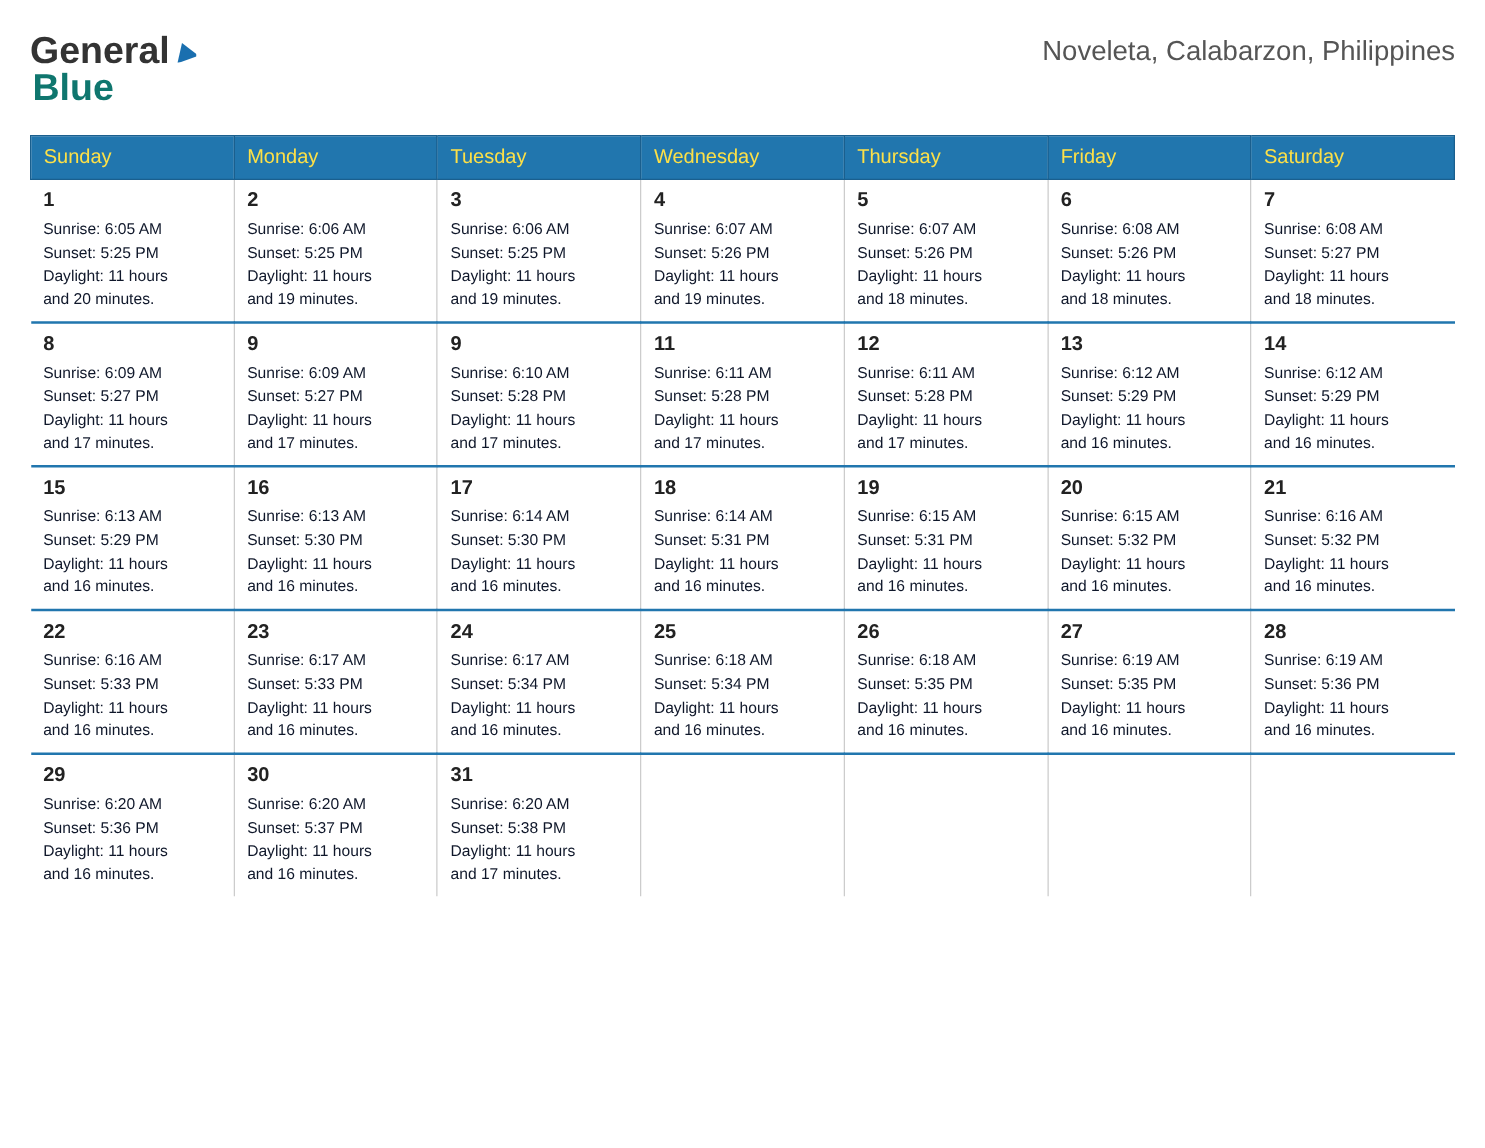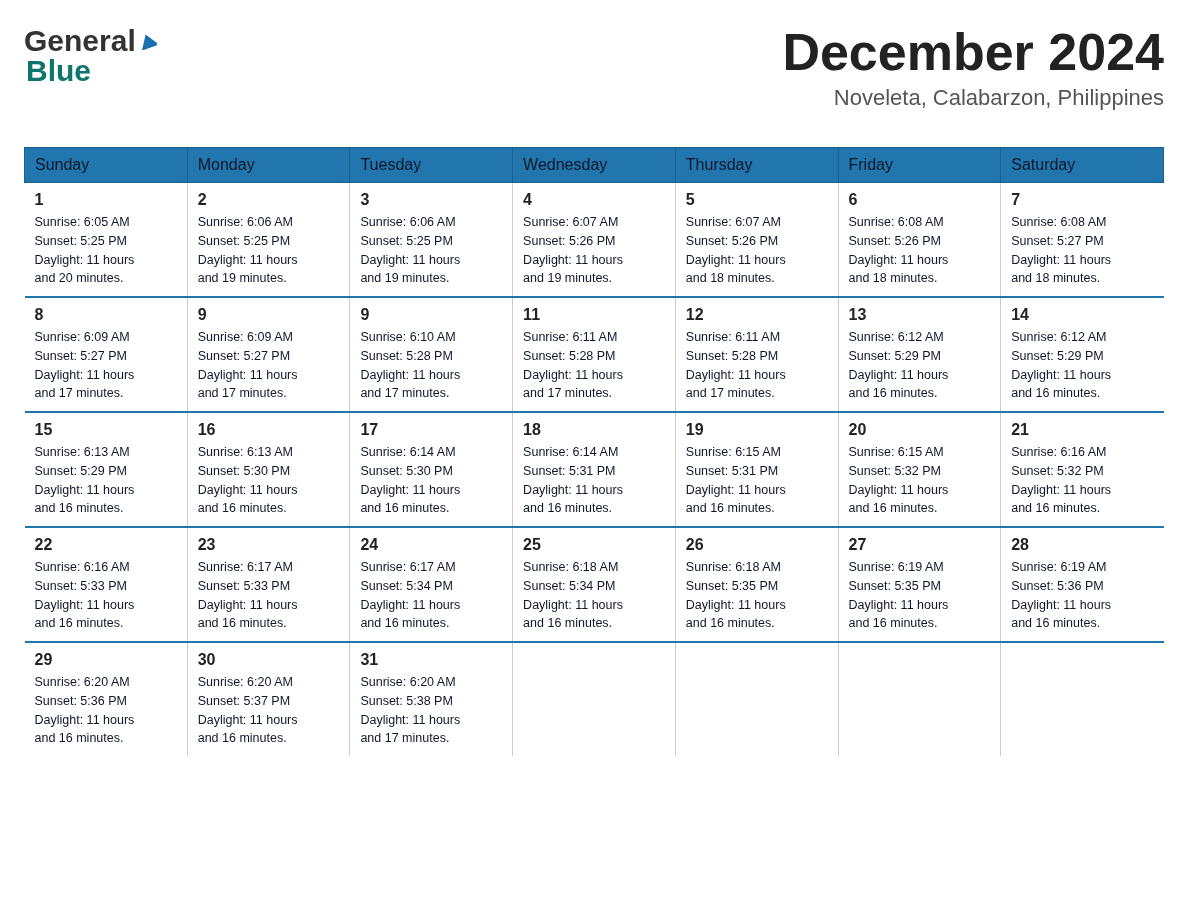--- a/index.html
+++ b/index.html
@@ -7,21 +7,21 @@
       font-family: Arial, sans-serif;
       background: #fff;
       padding: 24px;
       width: 1188px;
       min-height: 918px;
     }
     .header {
       display: flex;
       justify-content: space-between;
       align-items: flex-start;
-      margin-bottom: 36px;
+      margin-bottom: 20px;
     }
     .logo {
       display: flex;
       flex-direction: column;
       align-items: flex-start;
     }
     .logo-line1 {
       display: flex;
       align-items: center;
     }
@@ -41,21 +41,21 @@
     }
     table {
       width: 100%;
       border-collapse: collapse;
       table-layout: fixed;
     }
     thead tr {
       background-color: #2176ae;
     }
     thead th {
-      color: #0f172a;
+      color: #fde047;
       font-size: 16px;
       font-weight: normal;
       padding: 8px 10px;
       text-align: left;
       border: 1px solid #1a5f8e;
     }
     tbody tr {
       border-bottom: 2px solid #2176ae;
     }
     tbody td {
@@ -99,21 +99,20 @@
       <span style="font-size:30px;font-weight:bold;color:#333;">General</span>
       <span style="display:inline-block;margin-left:3px;margin-top:4px;">
         <svg width="18" height="18" viewBox="0 0 18 18">
           <polygon points="9,2 18,16 0,16" fill="#1a6faf" transform="rotate(-20, 9, 9)"></polygon>
         </svg>
       </span>
     </div>
     <span style="font-size:30px;font-weight:bold;color:#0f766e;margin-top:-4px;padding-left:2px;">Blue</span>
   </div>
   <div class="title-block">
-    <div class="month-title">December 2024</div>
     <div class="location-title">Noveleta, Calabarzon, Philippines</div>
   </div>
 </div>
 
 <table>
   <thead>
     <tr>
       <th>Sunday</th>
       <th>Monday</th>
       <th>Tuesday</th>

